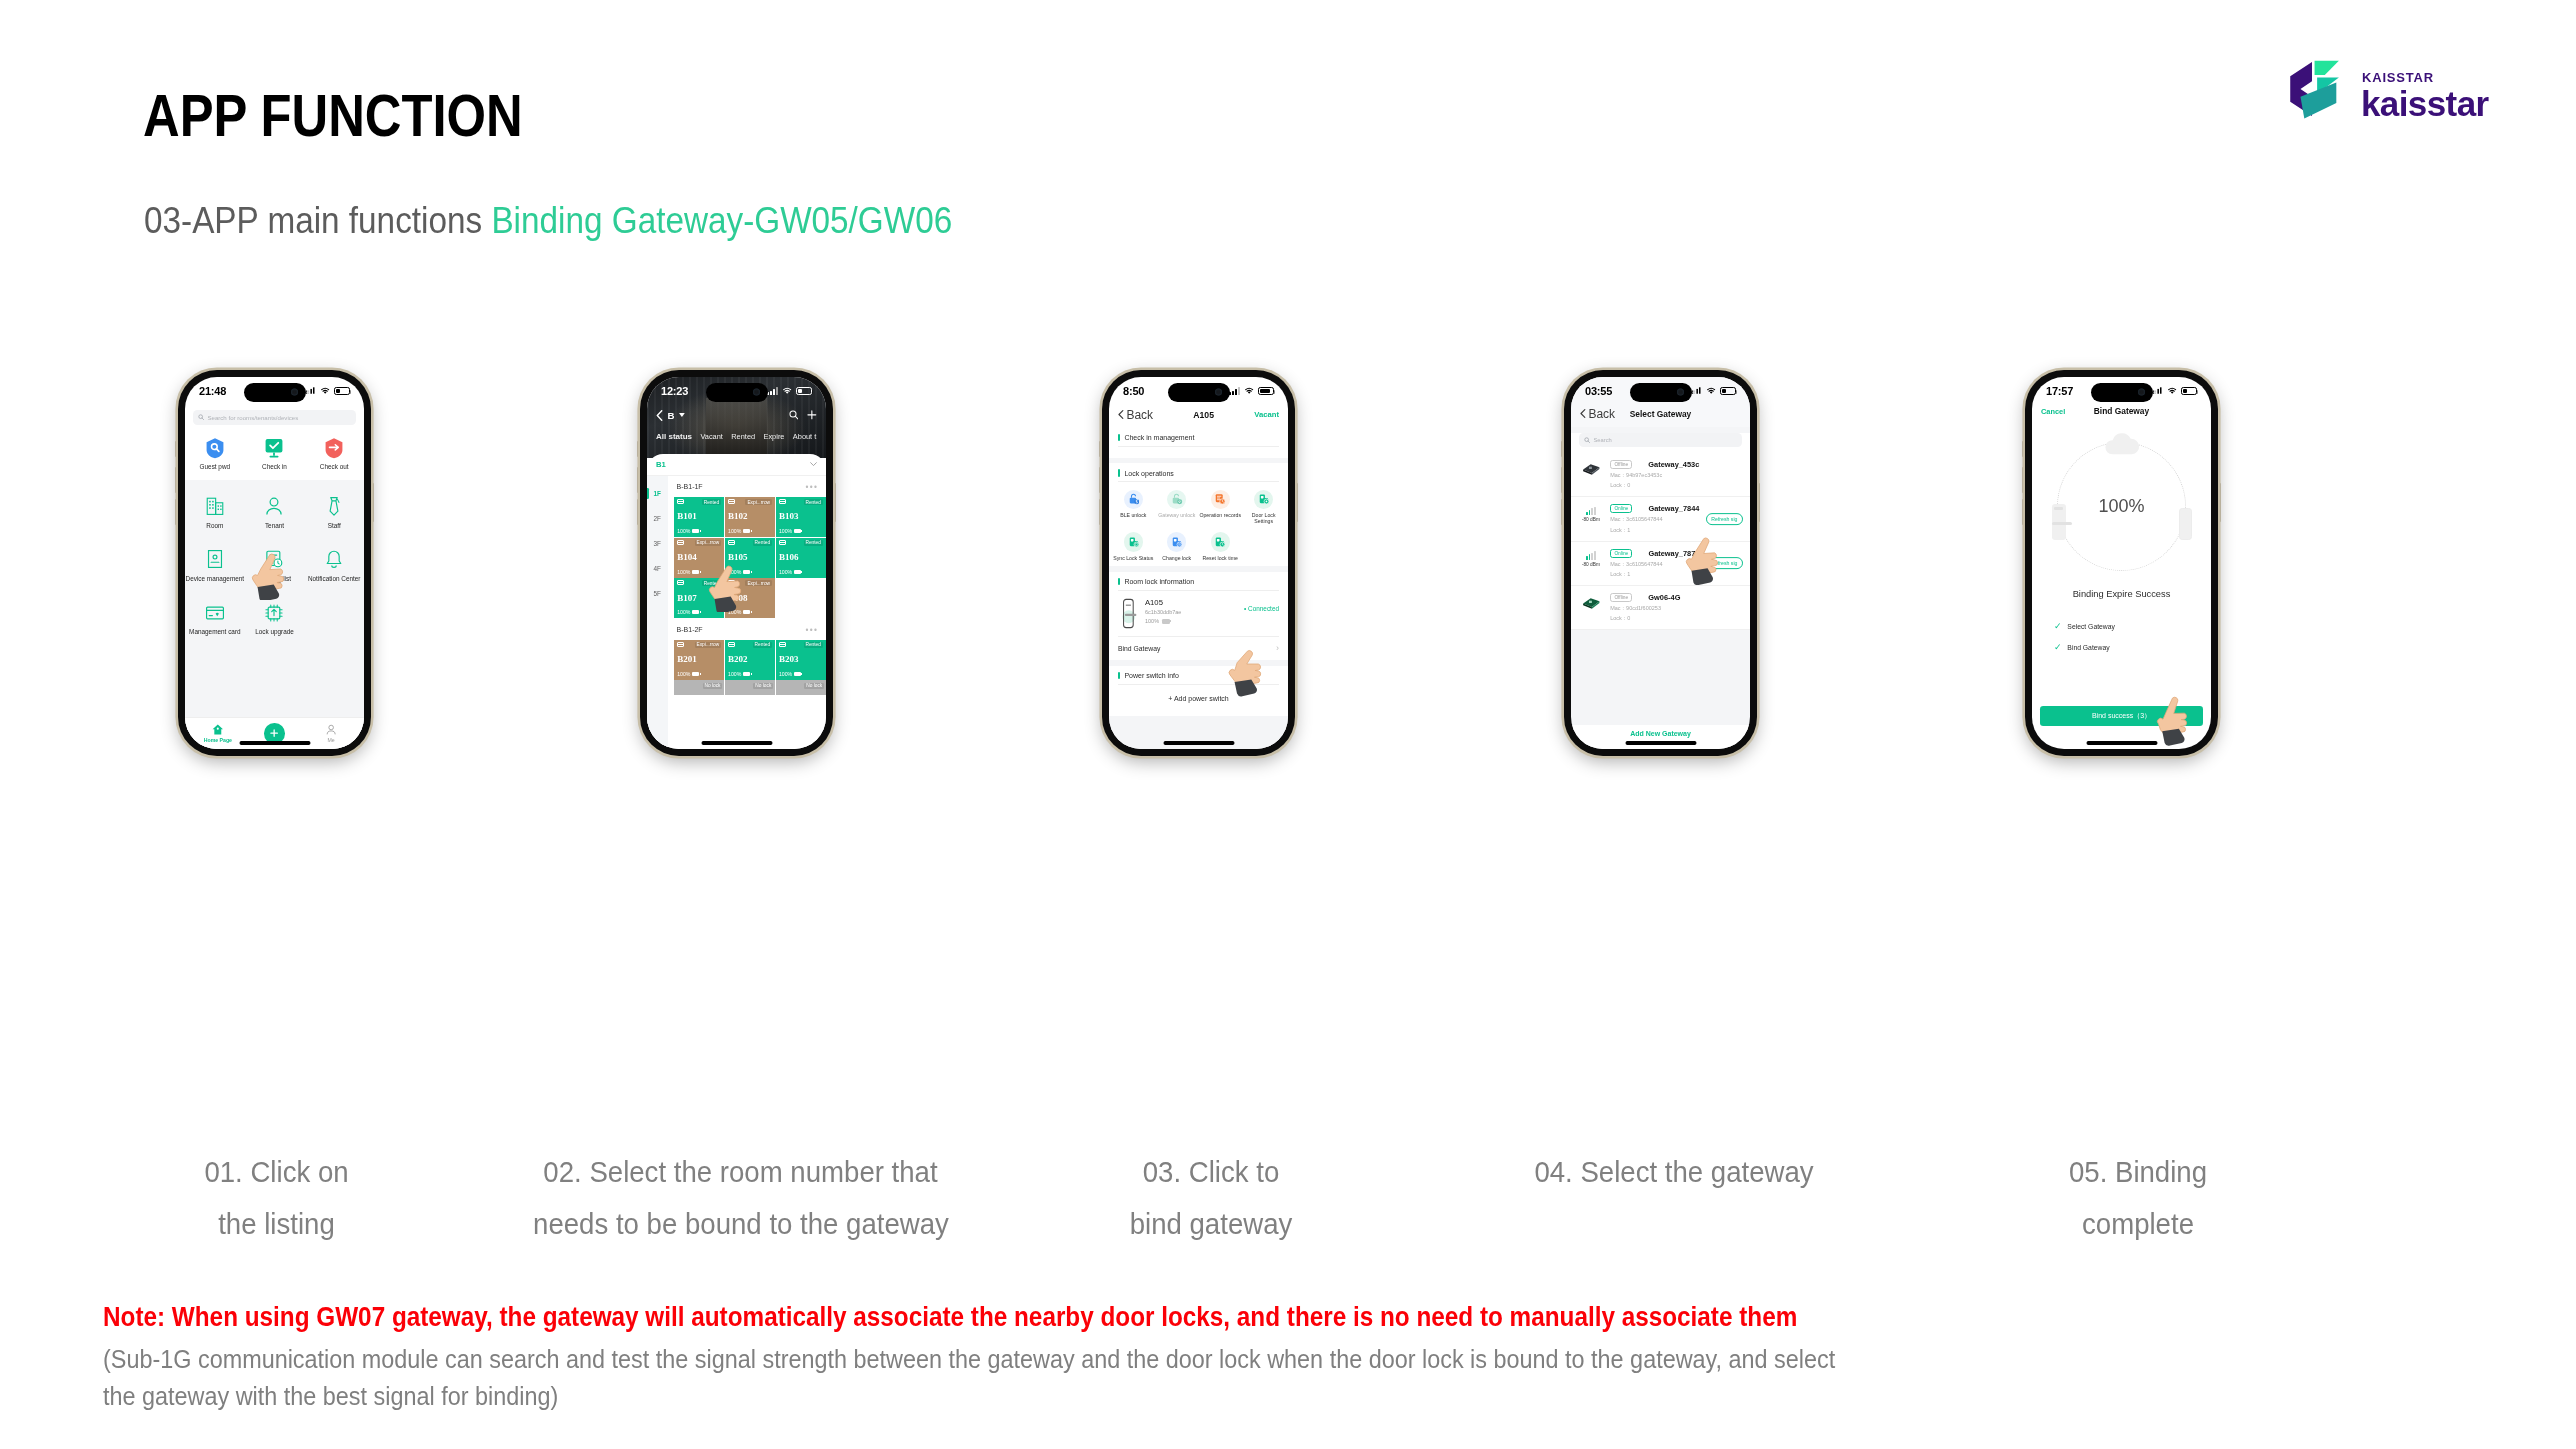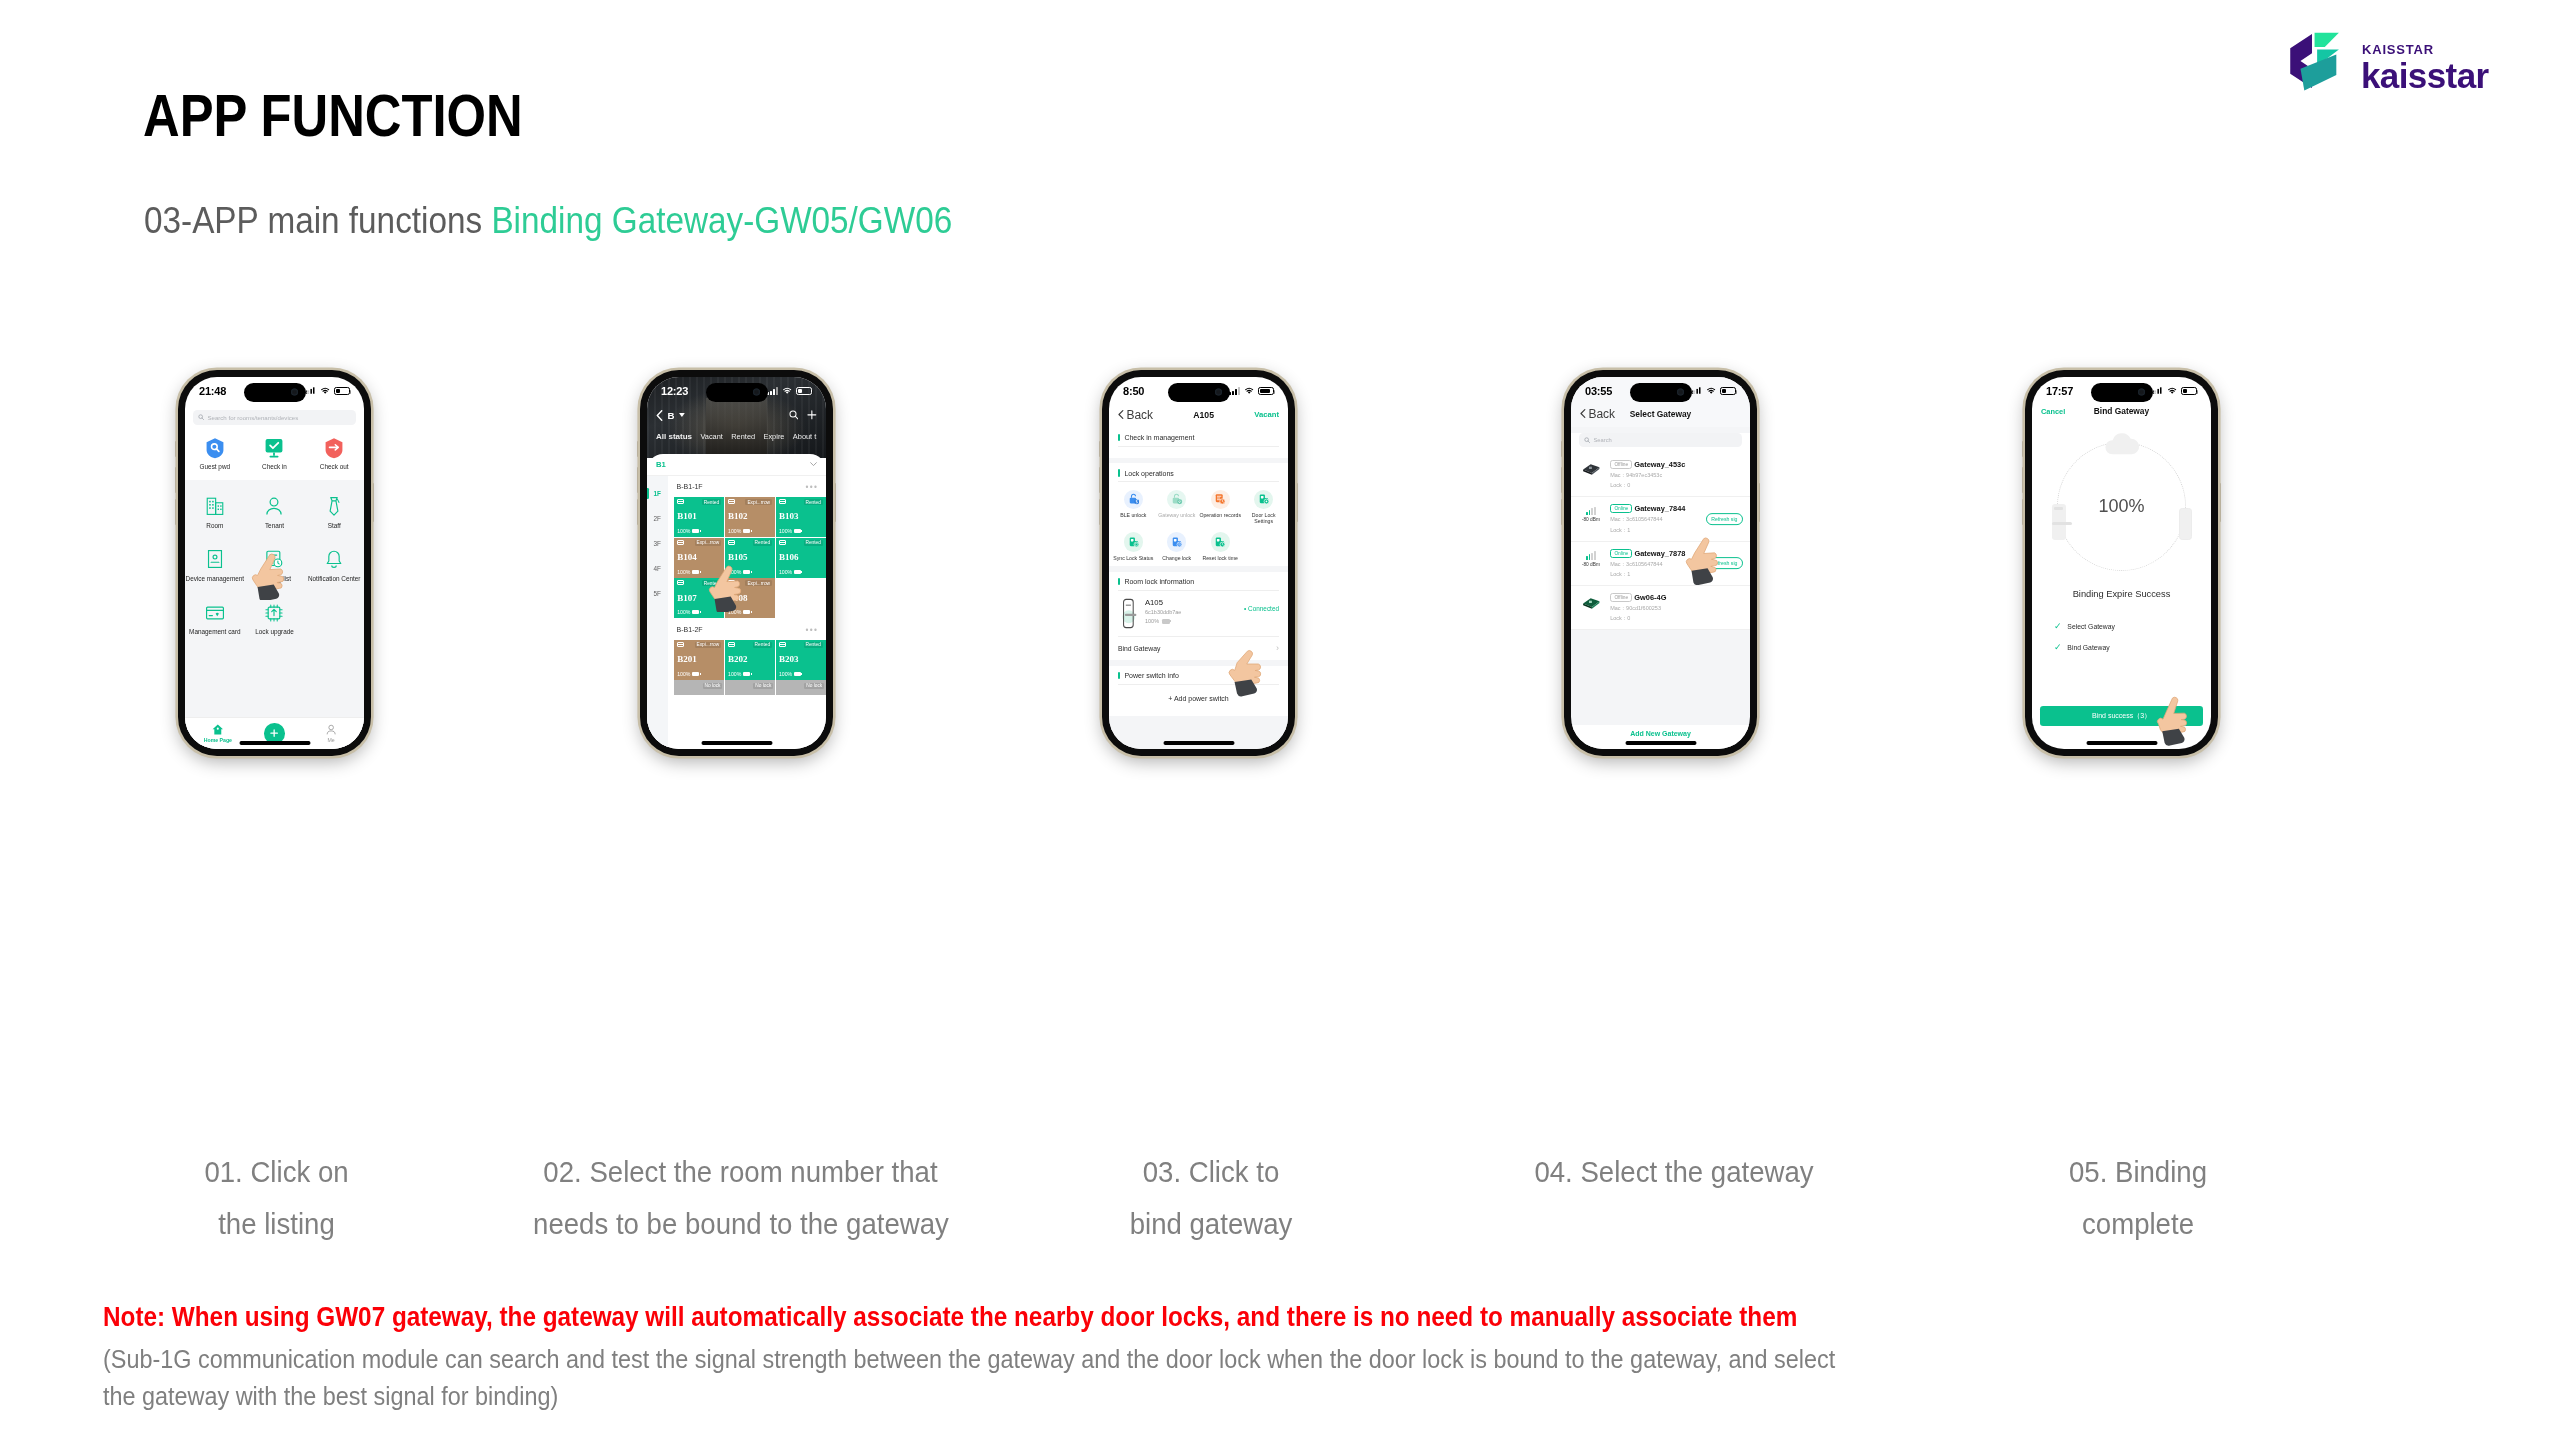--- a/index.html
+++ b/index.html
@@ -19,21 +19,21 @@
     transform: scaleX(0.86); transform-origin: left center;
   }
   .subtitle {
     position: absolute; left: 144px; top: 200px;
     font-size: 37px; color: #5c5c5c; white-space: nowrap;
     transform: scaleX(0.9); transform-origin: left center;
   }
   .subtitle .accent { color: #2ecc95; }
 
   
-  .logo { position: absolute; right: 77px; top: 24px; width: 213px; height: 71px; }
+  .logo { position: absolute; right: 77px; top: 52px; width: 213px; height: 71px; }
   .logo-mark { position: absolute; left: 0; top: 5.2px; width: 68px; height: 64px; }
   .logo-kaisstar-small {
     position: absolute; left: 76px; top: 18px;
     font-size: 13px; font-weight: 700; letter-spacing: 0.8px; color: #3b1078;
   }
   .logo-kaisstar-big {
     position: absolute; left: 75px; top: 32px;
     font-size: 35px; font-weight: 700; color: #3b1078; letter-spacing: -0.6px;
   }
 
@@ -209,21 +209,21 @@
 
   
   .p4-nav{ background:#f7f8fa;display:flex;align-items:center;padding:1.9px 9px 6.4px;position:relative; }
   .p4-nav .t{ position:absolute;left:0;right:0;text-align:center;font-size:8.4px;font-weight:700;color:#111; }
   .p4-search{ margin:5.8px 7.7px 0;height:14px;border-radius:4.5px;background:#f2f3f5;display:flex;align-items:center;gap:3.2px;padding:0 5.2px; }
   .p4-search span{ font-size:5.8px;color:#b0b3b8; }
   .gwrow{ display:flex;gap:5.8px;padding:7px 7.7px 7px 6.4px;border-bottom:0.6px solid #f0f0f0;position:relative; }
   .gw-left{ width:27px;display:flex;flex-direction:column;align-items:center;gap:1.9px;padding-top:2.6px; }
   .gw-dbm{ font-size:4.8px;color:#333;white-space:nowrap; }
   .gw-body{ flex:1; }
-  .gw-titleline{ display:flex;align-items:center;gap:2px;text-align:right; }
+  .gw-titleline{ display:flex;align-items:center;gap:16px;text-align:right; }
   .chip{ font-size:4.8px;padding:1px 3.2px;border-radius:2.6px;border:0.6px solid #c9c9c9;color:#9a9a9a; }
   .chip.on{ border-color:#0ac18e;color:#0ac18e; }
   .gw-name{ font-size:7.4px;font-weight:700;color:#111; }
   .gw-meta{ font-size:5.5px;color:#a9a9a9;margin-top:3.2px; }
   .refresh{
     position:absolute;right:7px;top:50%;transform:translateY(-50%);
     border:0.6px solid #0ac18e;color:#0ac18e;border-radius:7px;
     font-size:5.2px;padding:1.9px 4.5px;white-space:nowrap;
   }
   .bars{ display:flex;align-items:flex-end;gap:1px;height:8.4px; }

